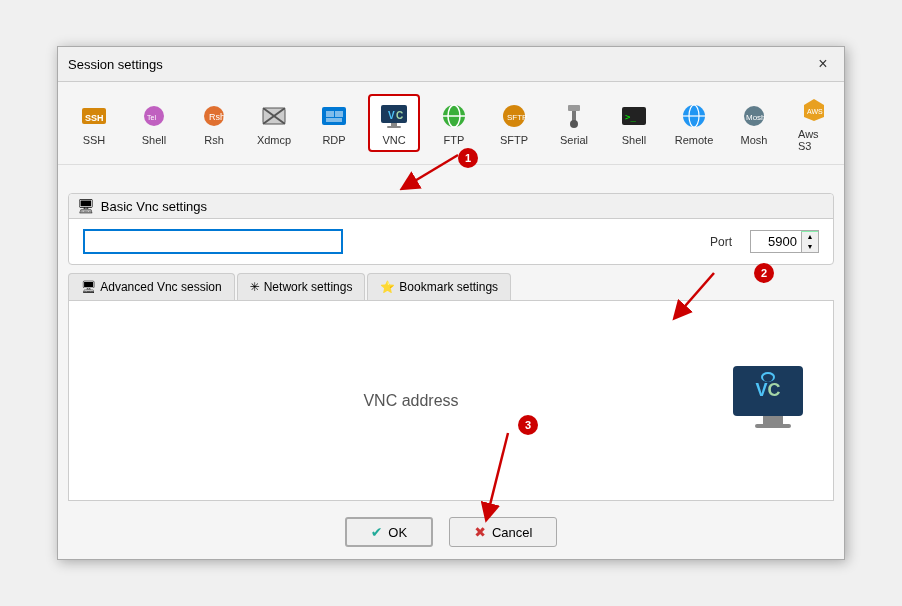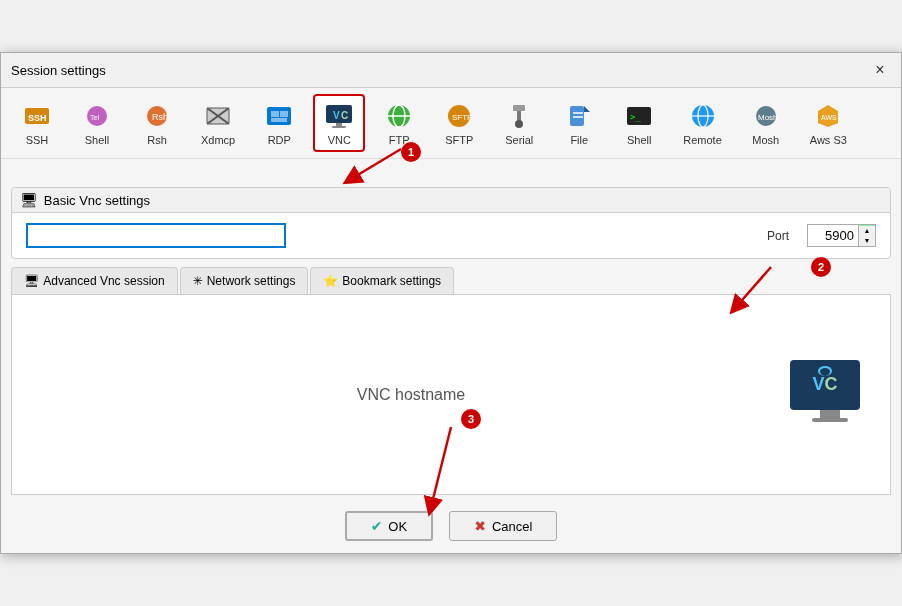--- a/index.html
+++ b/index.html
@@ -6,21 +6,21 @@
     body {
       font-family: 'Segoe UI', Tahoma, Geneva, Verdana, sans-serif;
       font-size: 13px;
       background: #f0f0f0;
       display: flex;
       align-items: center;
       justify-content: center;
       min-height: 100vh;
     }
     .dialog {
-      width: 902px;
+      width: 788px;
       background: #f5f5f5;
       border: 1px solid #aaa;
       box-shadow: 2px 2px 12px rgba(0,0,0,0.3);
       display: flex;
       flex-direction: column;
     }
     .title-bar {
       background: #f0f0f0;
       border-bottom: 1px solid #ccc;
       padding: 6px 10px;
@@ -362,31 +362,20 @@
         </div>
         <div class="protocol-item">
           <div class="protocol-icon">
             <svg width="28" height="26" viewBox="0 0 28 26">
               <rect x="8" y="2" width="12" height="6" rx="1" fill="#999"></rect>
               <rect x="12" y="8" width="4" height="10" fill="#777"></rect>
               <circle cx="14" cy="21" r="4" fill="#555"></circle>
             </svg>
           </div>
           <div class="protocol-label">Serial</div>
-        </div>
-        <div class="protocol-item">
-          <div class="protocol-icon">
-            <svg width="28" height="26" viewBox="0 0 28 26">
-              <rect x="5" y="3" width="14" height="20" rx="2" fill="#4a90d9"></rect>
-              <polygon points="19,3 25,9 19,9" fill="#2060a0"></polygon>
-              <line x1="8" y1="10" x2="18" y2="10" stroke="white" stroke-width="1.5"></line>
-              <line x1="8" y1="14" x2="18" y2="14" stroke="white" stroke-width="1.5"></line>
-            </svg>
-          </div>
-          <div class="protocol-label">File</div>
         </div>
         <div class="protocol-item">
           <div class="protocol-icon">
             <svg width="28" height="26" viewBox="0 0 28 26">
               <rect x="2" y="4" width="24" height="18" rx="2" fill="#222"></rect>
               <text x="5" y="17" font-size="9" fill="#00ff00" font-family="monospace">&gt;_</text>
             </svg>
           </div>
           <div class="protocol-label">Shell</div>
         </div>
@@ -484,21 +473,21 @@
           <marker id="arr2" markerWidth="8" markerHeight="8" refX="4" refY="4" orient="auto">
             <path d="M0,0 L8,4 L0,8 Z" fill="#cc0000"></path>
           </marker>
         </defs>
         <line x1="40" y1="0" x2="5" y2="40" stroke="#cc0000" stroke-width="2.5" marker-end="url(#arr2)"></line>
       </svg>
     </div>
 
     <div class="tab-content">
       <div style="display:flex; flex-direction:column; align-items:center; justify-content:center; flex:1;">
-        <span class="vnc-session-label">VNC hostname</span>
+        <span class="vnc-session-label">VNC address</span>
       </div>
       <div class="vnc-icon-large">
         <div class="monitor-body">
           <span style="color:#4fc3f7;">V</span>
           <span style="color:#a5d6a7;">C</span>
 
           <div style="position:absolute; top:6px; left:50%; transform:translateX(-50%); width:14px; height:10px; border:2px solid #4fc3f7; border-radius:50%; border-bottom:none;"></div>
         </div>
         <div class="monitor-stand"></div>
         <div class="monitor-base"></div>

